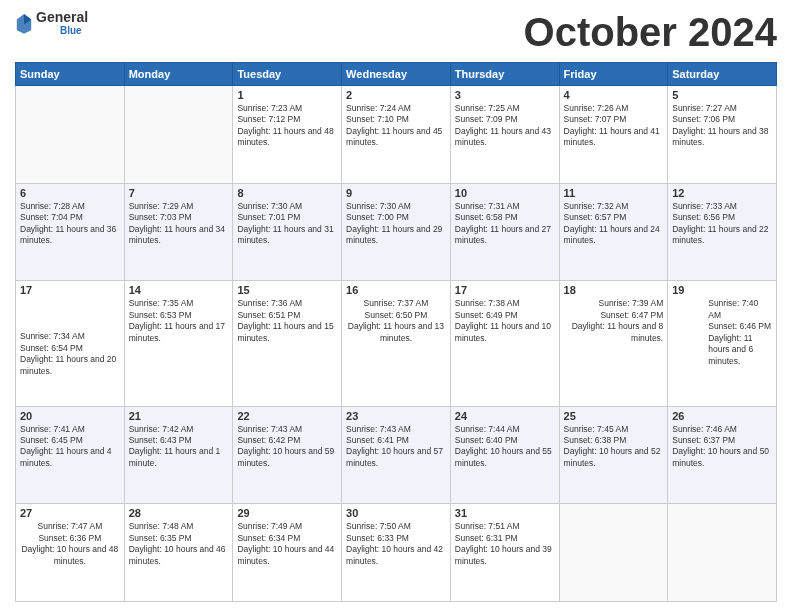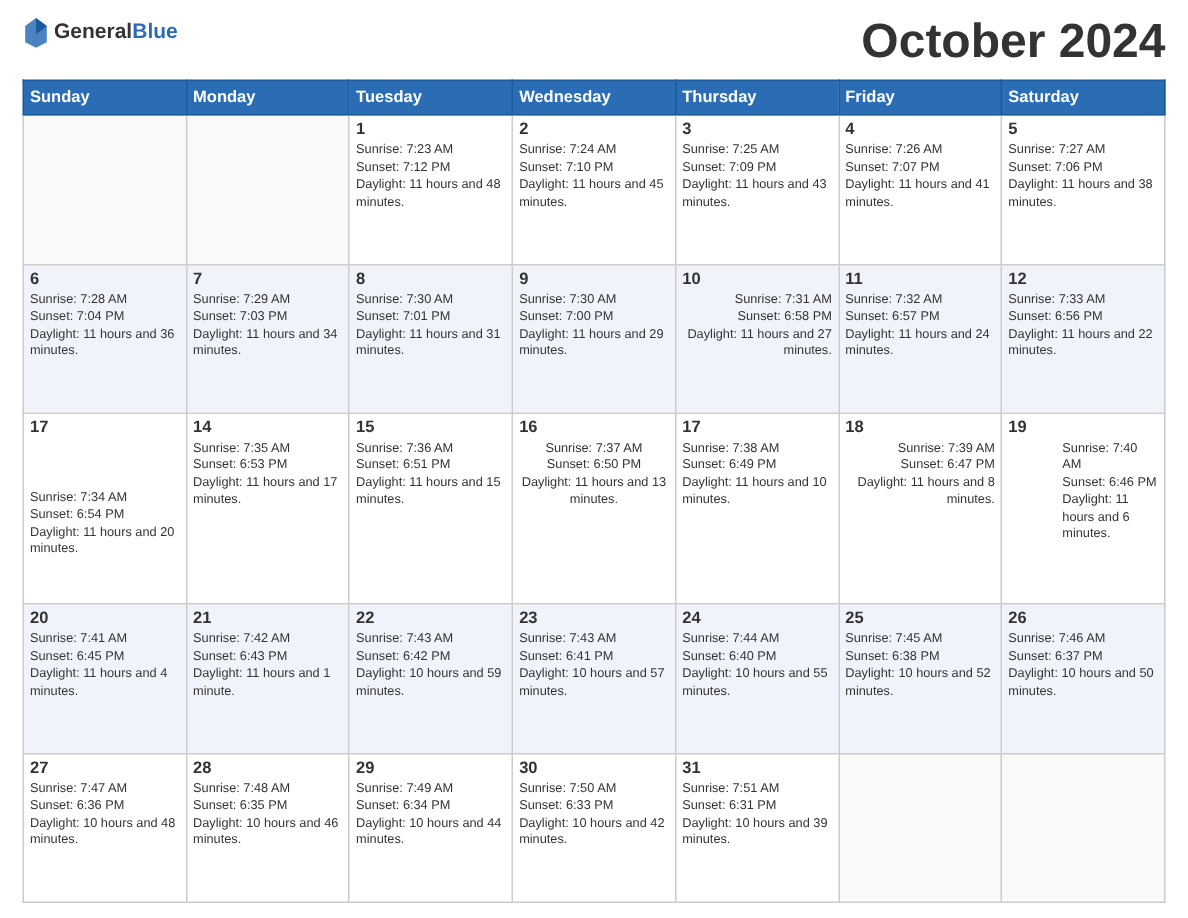--- a/index.html
+++ b/index.html
@@ -23,43 +23,44 @@
       align-items: flex-start;
       margin-bottom: 8px;
     }
     .logo {
       display: flex;
       align-items: center;
       gap: 0px;
     }
     .logo-text {
       display: flex;
-      flex-direction: row;
+      flex-direction: column;
       line-height: 1.1;
     }
     .logo-general {
       font-size: 14px;
       font-weight: bold;
       color: #333;
     }
     .logo-blue {
-      font-size: 14px;
+      font-size: 10px;
       font-weight: bold;
       color: #2a6db5;
+      margin-left: 24px;
     }
     .logo-icon {
       width: 18px;
       height: 22px;
       margin-right: 3px;
     }
     .title-block {
       text-align: right;
     }
     .month-title {
-      font-size: 32px;
+      font-size: 40px;
       font-weight: bold;
       color: #333;
       line-height: 1.1;
     }
     .location {
       font-size: 13px;
       color: #555;
     }
     .calendar {
       flex: 1;
@@ -191,21 +192,21 @@
 Daylight: 11 hours and 31 minutes.</div>
           </td>
           <td>
             <span class="day-number">9</span>
             <div class="day-info" style="white-space: pre-line;">Sunrise: 7:30 AM
 Sunset: 7:00 PM
 Daylight: 11 hours and 29 minutes.</div>
           </td>
           <td>
             <span class="day-number">10</span>
-            <div class="day-info" style="white-space: pre-line; text-align: right;">Sunrise: 7:31 AM
+            <div class="day-info" style="white-space: pre-line;">Sunrise: 7:31 AM
 Sunset: 6:58 PM
 Daylight: 11 hours and 27 minutes.</div>
           </td>
           <td>
             <span class="day-number">11</span>
             <div class="day-info" style="white-space: pre-line;">Sunrise: 7:32 AM
 Sunset: 6:57 PM
 Daylight: 11 hours and 24 minutes.</div>
           </td>
           <td>
@@ -299,21 +300,21 @@
           <td>
             <span class="day-number">26</span>
             <div class="day-info" style="white-space: pre-line;">Sunrise: 7:46 AM
 Sunset: 6:37 PM
 Daylight: 10 hours and 50 minutes.</div>
           </td>
         </tr>
         <tr>
           <td>
             <span class="day-number">27</span>
-            <div class="day-info" style="white-space: pre-line;">Sunrise: 7:47 AM
+            <div class="day-info" style="white-space: pre-line; text-align: center;">Sunrise: 7:47 AM
 Sunset: 6:36 PM
 Daylight: 10 hours and 48 minutes.</div>
           </td>
           <td>
             <span class="day-number">28</span>
             <div class="day-info" style="white-space: pre-line;">Sunrise: 7:48 AM
 Sunset: 6:35 PM
 Daylight: 10 hours and 46 minutes.</div>
           </td>
           <td>

